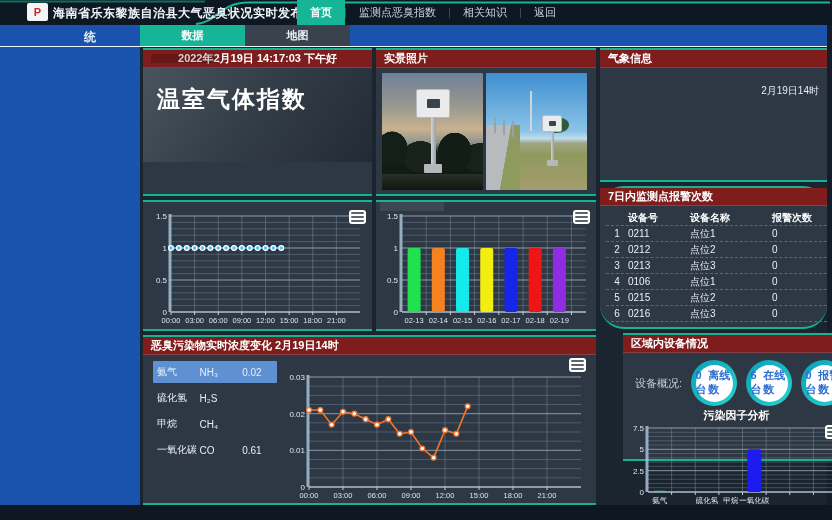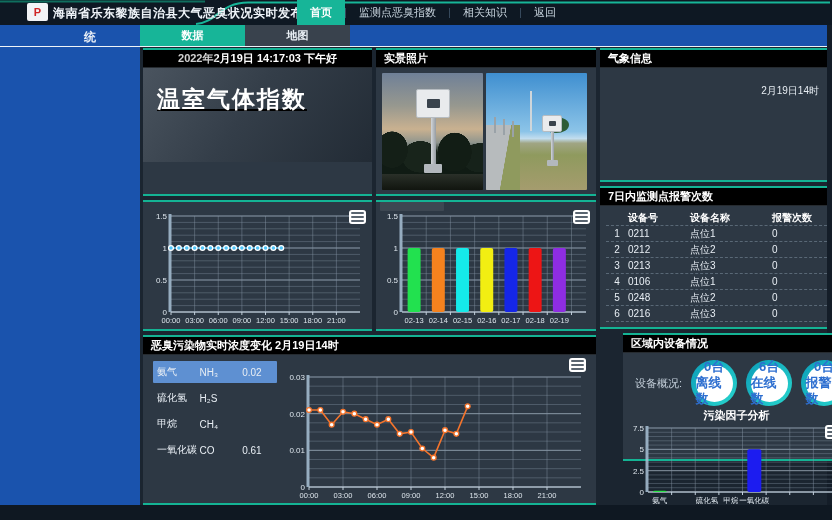--- a/index.html
+++ b/index.html
@@ -28,27 +28,27 @@
   .tab.t0{left:140px;background:#17b598;}
   .tab.t1{left:245px;background:#39424d;color:#e8eef4;}
 
   
   .sidebar{position:absolute;left:0;top:47px;width:140px;height:458px;background:#1a53ad;}
   .main-bg{position:absolute;left:140px;top:47px;width:687px;height:458px;background:#1b2530;}
   .bottombar{position:absolute;left:0;top:505px;width:832px;height:15px;background:#0f1822;}
 
   
   .panel{position:absolute;background:#2d3844;border-top:2px solid #14b394;border-bottom:2px solid #14b394;box-sizing:border-box;}
-  .phead{height:17px;line-height:17px;background:#000000;color:#fff;font-size:11px;font-weight:bold;
+  .phead{height:17px;line-height:17px;background:#7f1d1d;color:#fff;font-size:11px;font-weight:bold;
          padding:0 8px;border-bottom:1px solid rgba(150,170,190,.25);white-space:nowrap;overflow:hidden;}
   .ghost{position:absolute;background:rgba(0,0,0,.18);border-radius:1px;}
 
   .p-greet{left:143px;top:48px;width:229px;height:148px;}
   .greet-head{position:relative;text-align:center;}
-  .greet-body{height:94px;background:linear-gradient(125deg,#4a545f 0%,#343e49 45%,#222b35 100%);text-decoration:underline;}
+  .greet-body{height:94px;background:linear-gradient(125deg,#4a545f 0%,#343e49 45%,#222b35 100%);}
   .headline{padding:16px 0 0 14px;color:#fff;font-size:23px;font-weight:bold;letter-spacing:2px;}
 
   .p-photo{left:376px;top:48px;width:220px;height:148px;}
   .photo-body{display:flex;gap:3px;padding:5px 6px;}
   .photo{position:relative;width:101px;height:117px;overflow:hidden;border-radius:1px;}
   .photo.dusk{background:linear-gradient(180deg,#6f8097 0%,#97988f 28%,#c9b190 48%,#8d948e 60%,#3d4a42 68%,#222d26 100%);}
   .dusk-trees{position:absolute;left:0;bottom:14px;width:100%;height:48px;
     background:
       radial-gradient(ellipse 26px 30px at 10% 45%,#141f17 60%,transparent 61%),
       radial-gradient(ellipse 30px 26px at 38% 60%,#18241b 60%,transparent 61%),
@@ -67,21 +67,21 @@
   .st-pole{background:linear-gradient(90deg,#d2d6da,#969ca2);}
   .st-base{background:#b3b8bd;border-radius:1px;}
 
   .p-weather{left:600px;top:48px;width:227px;height:134px;}
   .weather-time{text-align:right;color:#e7edf3;font-size:10px;padding:4px 8px 0 0;margin-top:12px;}
 
   .p-chart1{left:143px;top:200px;width:229px;height:131px;}
   .p-chart2{left:376px;top:200px;width:220px;height:131px;}
   .chart-pad{position:relative;padding:6px 4px 0 4px;}
 
-  .p-alarm{left:600px;top:186px;width:227px;height:143px;}
+  .p-alarm{left:600px;top:186px;width:227px;height:143px;border-radius:24px;}
   .atable{padding:4px 0 0 6px;font-size:10px;color:#e8eef4;}
   .arow{display:flex;border-bottom:1px dashed #59播6876;border-bottom:1px dashed #596876;height:15px;line-height:15px;}
   .arow.head{font-weight:bold;color:#fff;}
   .aidx{width:22px;text-align:center;}
   .ano{width:62px;}
   .aname{width:82px;}
   .acnt{width:48px;}
 
   .p-poll{left:143px;top:335px;width:453px;height:170px;}
   .poll-body{display:flex;height:149px;}
@@ -94,22 +94,22 @@
   .pc3{width:36px;}
   .punit{font-size:8px;font-weight:normal;color:#cfd9e2;display:block;line-height:1;}
   .pchart{position:relative;flex:1;}
   .pchart-title{position:absolute;top:3px;left:0;width:100%;text-align:center;font-size:11px;font-weight:bold;color:#fff;}
 
   .p-device{left:600px;top:333px;width:227px;height:128px;margin-left:23px;}
   .dev-row{display:flex;align-items:center;gap:9px;padding:7px 6px 2px 12px;}
   .dev-label{color:#c2cdd8;font-size:11px;white-space:nowrap;}
   .stat-circle{width:46px;height:46px;border-radius:50%;background:linear-gradient(135deg,#0d9db8,#27d5cd);
                display:flex;align-items:center;justify-content:center;flex:0 0 auto;}
-  .stat-inner{width:37px;height:37px;border-radius:50%;background:#fff;display:flex;flex-direction:column;
-              align-items:center;justify-content:center;color:#2e6fd0;font-size:13px;font-weight:bold;line-height:1.25;}
+  .stat-inner{width:37px;height:37px;border-radius:50%;background:#fff;display:flex;flex-direction:row;
+              align-items:center;justify-content:center;color:#2e6fd0;font-size:11px;font-weight:bold;line-height:1.25;}
   .factor-title{text-align:center;color:#fff;font-size:11px;font-weight:bold;height:15px;line-height:15px;}
   .factor-chart{position:relative;padding-left:3px;}
 
   .menu-icon{position:absolute;width:17px;height:14px;background:#fff;border-radius:3px;cursor:pointer;
              display:flex;flex-direction:column;justify-content:center;gap:2px;padding:0 2px;box-sizing:border-box;}
   .menu-icon .bar{height:2px;background:#5a6570;border-radius:1px;}
 </style>
 </head>
 <body>
 
@@ -363,21 +363,21 @@
             <div class="acnt">0</div>
           </div>
           <div class="arow">
             <div class="aidx">4</div>
             <div class="ano">0106</div>
             <div class="aname">点位1</div>
             <div class="acnt">0</div>
           </div>
           <div class="arow">
             <div class="aidx">5</div>
-            <div class="ano">0248</div>
+            <div class="ano">0215</div>
             <div class="aname">点位2</div>
             <div class="acnt">0</div>
           </div>
           <div class="arow">
             <div class="aidx">6</div>
             <div class="ano">0216</div>
             <div class="aname">点位3</div>
             <div class="acnt">0</div>
           </div>
         </div>

